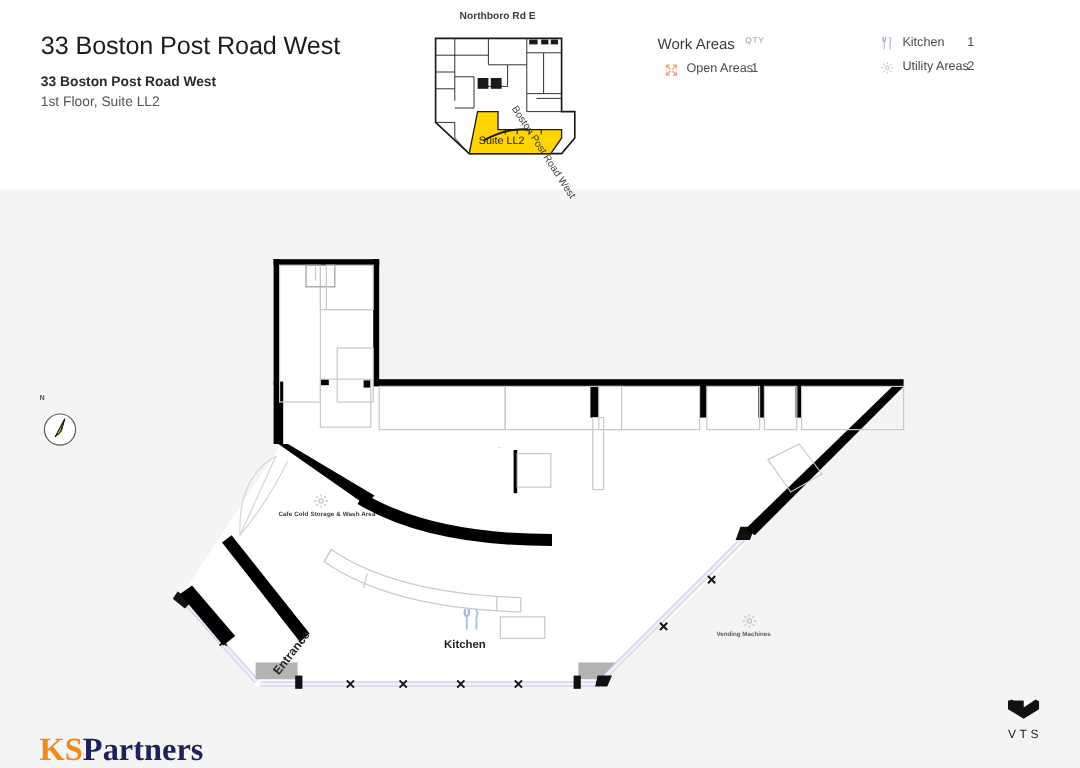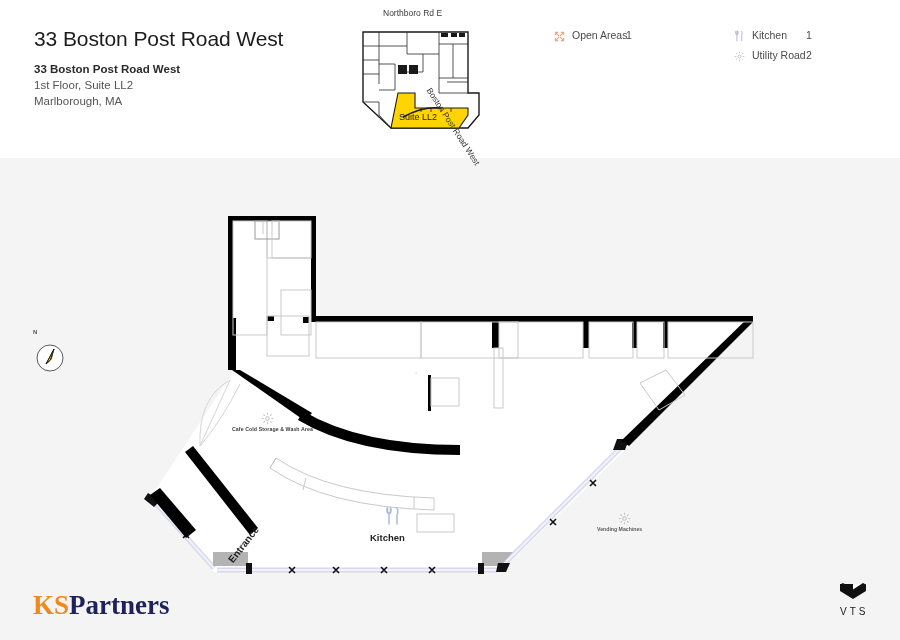--- a/index.html
+++ b/index.html
@@ -30,21 +30,21 @@
     font-size: 11.5px; font-weight: bold; color: #2b2b2b; line-height: 16px;
   }
   #addr-line2, #addr-line3 {
     font-size: 11.5px; color: #555555; line-height: 16px;
   }
 
   
   #keymap { position: absolute; left: 355px; top: 8px; width: 165px; height: 150px; }
   #keymap-street-top {
     position: absolute; left: 28px; top: 0px;
-    font-size: 8.5px; color: #3a3a3a; white-space: nowrap;
+    font-size: 8.5px; color: #3a3a3a; white-space: nowrap; font-weight: bold;
   }
   #keymap-svg { position: absolute; left: 0; top: 12px; }
   #keymap-street-right {
     position: absolute; left: 78px; top: 78px;
     font-size: 8.5px; color: #3a3a3a; white-space: nowrap;
     transform: rotate(57deg); transform-origin: left top;
   }
   #keymap-suite-label {
     position: absolute; left: 44px; top: 104px;
     font-size: 9px; font-weight: normal; color: #1b1b1b; white-space: nowrap;
@@ -106,41 +106,40 @@
     transform: rotate(-52deg); transform-origin: left top;
   }
 
   
   .plan-icon { position: absolute; }
   #icon-coldstorage { left: 261px; top: 253px; width: 13px; height: 13px; }
   #icon-kitchen { left: 383px; top: 348px; width: 19px; height: 20px; }
   #icon-vending { left: 618px; top: 353px; width: 13px; height: 13px; }
 
   
-  #logo-ks { position: absolute; left: 33px; top: 590px; }
+  #logo-ks { position: absolute; left: 33px; top: 609px; }
   .ks-k { font-family: "Liberation Serif", serif; font-size: 27px; font-weight: bold; color: #f08a1e; }
   .ks-p { font-family: "Liberation Serif", serif; font-size: 27px; font-weight: bold; color: #1f2259; }
   #logo-vts { position: absolute; left: 840px; top: 582px; width: 40px; text-align: left; }
   #vts-text {
     margin-top: 2px;
     font-size: 10px; color: #1a1a1a; letter-spacing: 3px; font-weight: 500;
   }
 </style>
 </head>
 <body>
 
 <div id="page">
 
   <div id="header">
 
     <div id="title-block">
       <div id="main-title">33 Boston Post Road West</div>
       <div id="addr-line1">33 Boston Post Road West</div>
       <div id="addr-line2">1st Floor, Suite LL2</div>
-      <div id="addr-line3">Marlborough, MA</div>
     </div>
 
     <div id="keymap">
       <div id="keymap-street-top">Northboro Rd E</div>
       <svg id="keymap-svg" width="165" height="136" viewBox="0 0 165 136">
         <g stroke="#1a1a1a" fill="none">
 
           <path d="M8 12 L113 12 L113 73 L124 73 L124 95 L113 108 L36 108 L8 82 Z" fill="#ffffff" stroke="#1a1a1a" stroke-width="1.4"></path>
 
           <path d="M43 73 L60 73 L60 88 L113 88 L113 95 L104 108 L36 108 Z" fill="#ffd400" stroke="#1a1a1a" stroke-width="1.1"></path>
@@ -180,20 +179,24 @@
             <path d="M86 88 L86 92"></path>
               <path d="M96 88 L96 92"></path>
           </g>
         </g>
       </svg>
       <div id="keymap-street-right">Boston Post Road West</div>
       <div id="keymap-suite-label">Suite LL2</div>
     </div>
 
     <div class="legend" id="legend-work">
+      <div class="legend-head">
+        <span class="legend-title">Work Areas</span>
+        <span class="legend-qty">QTY</span>
+      </div>
       <div class="legend-row">
         <span class="legend-icon">
           <svg width="11" height="11" viewBox="0 0 24 24" stroke="#f4a07a" stroke-width="2.4" fill="none" stroke-linecap="round">
             <path d="M3 3 L10 10 M3 3 L3 8 M3 3 L8 3"></path>
             <path d="M21 3 L14 10 M21 3 L21 8 M21 3 L16 3"></path>
             <path d="M3 21 L10 14 M3 21 L3 16 M3 21 L8 21"></path>
             <path d="M21 21 L14 14 M21 21 L21 16 M21 21 L16 21"></path>
           </svg>
         </span>
         <span class="legend-label">Open Areas</span>
@@ -214,21 +217,21 @@
         <span class="legend-count">1</span>
       </div>
       <div class="legend-row">
         <span class="legend-icon">
           <svg width="11" height="11" viewBox="0 0 24 24" stroke="#c3c3c3" stroke-width="2" fill="none">
             <circle cx="12" cy="12" r="3.2"></circle>
             <path d="M12 1.5 L12 5 M12 19 L12 22.5 M1.5 12 L5 12 M19 12 L22.5 12
                      M4.6 4.6 L7 7 M17 17 L19.4 19.4 M19.4 4.6 L17 7 M7 17 L4.6 19.4"></path>
           </svg>
         </span>
-        <span class="legend-label">Utility Road</span>
+        <span class="legend-label">Utility Areas</span>
         <span class="legend-count">2</span>
       </div>
     </div>
   </div>
 
   <div id="plan">
     <svg id="plan-svg" width="900" height="482" viewBox="0 0 900 482">
 
       <path d="M231 60 L314 60 L314 160 L752 160 L752 165 L625 292 L500 414 L214 414 L150 340 L232 216 L232 160 Z" fill="#ffffff" stroke="none"></path>
 

